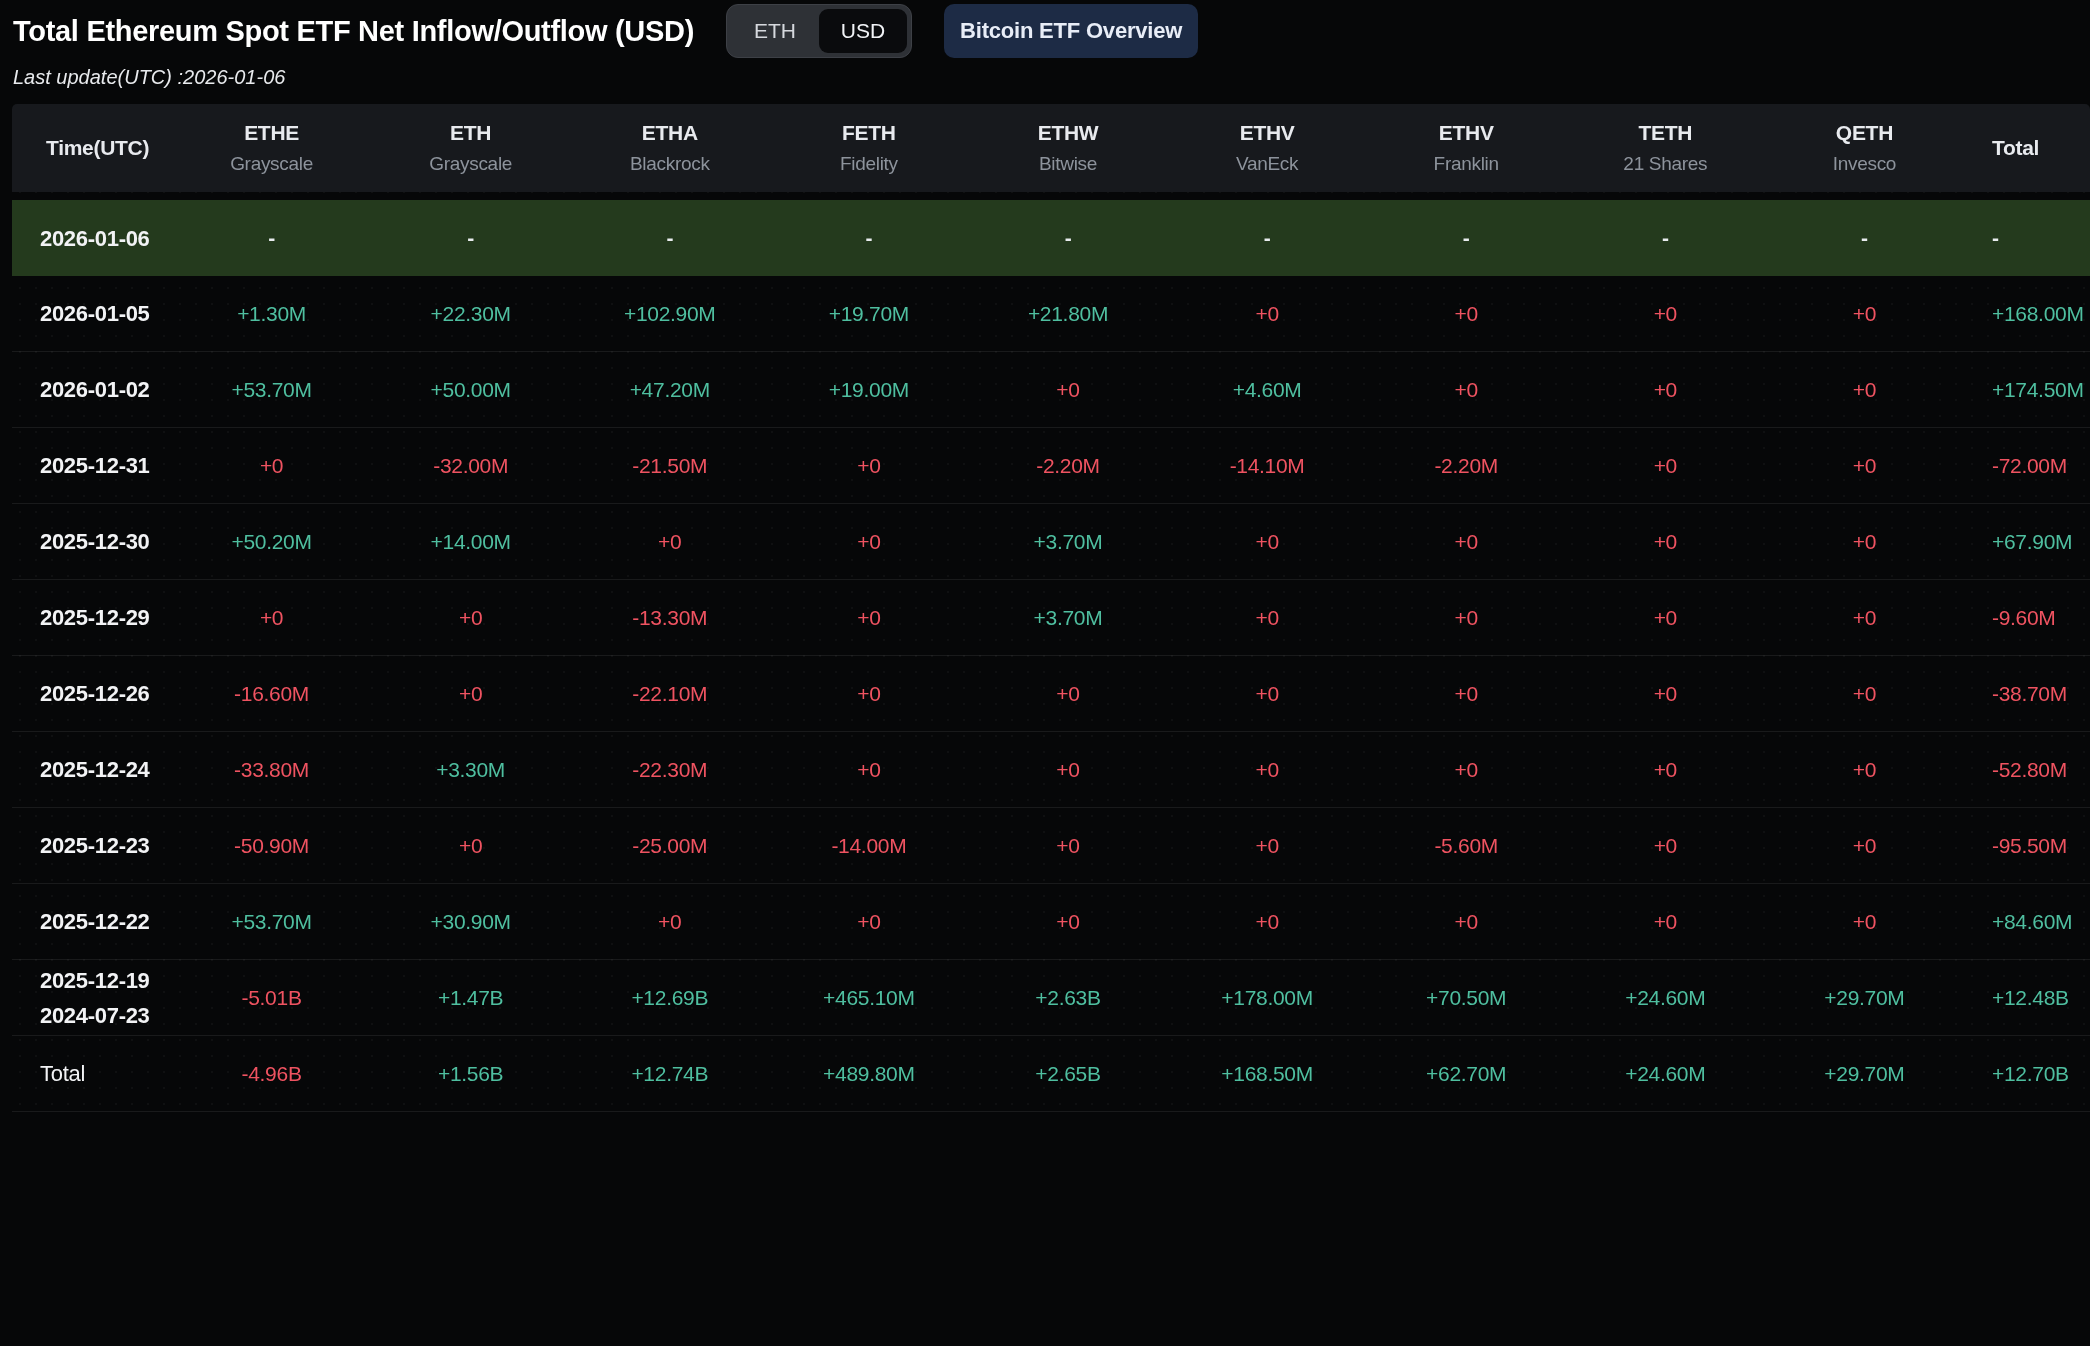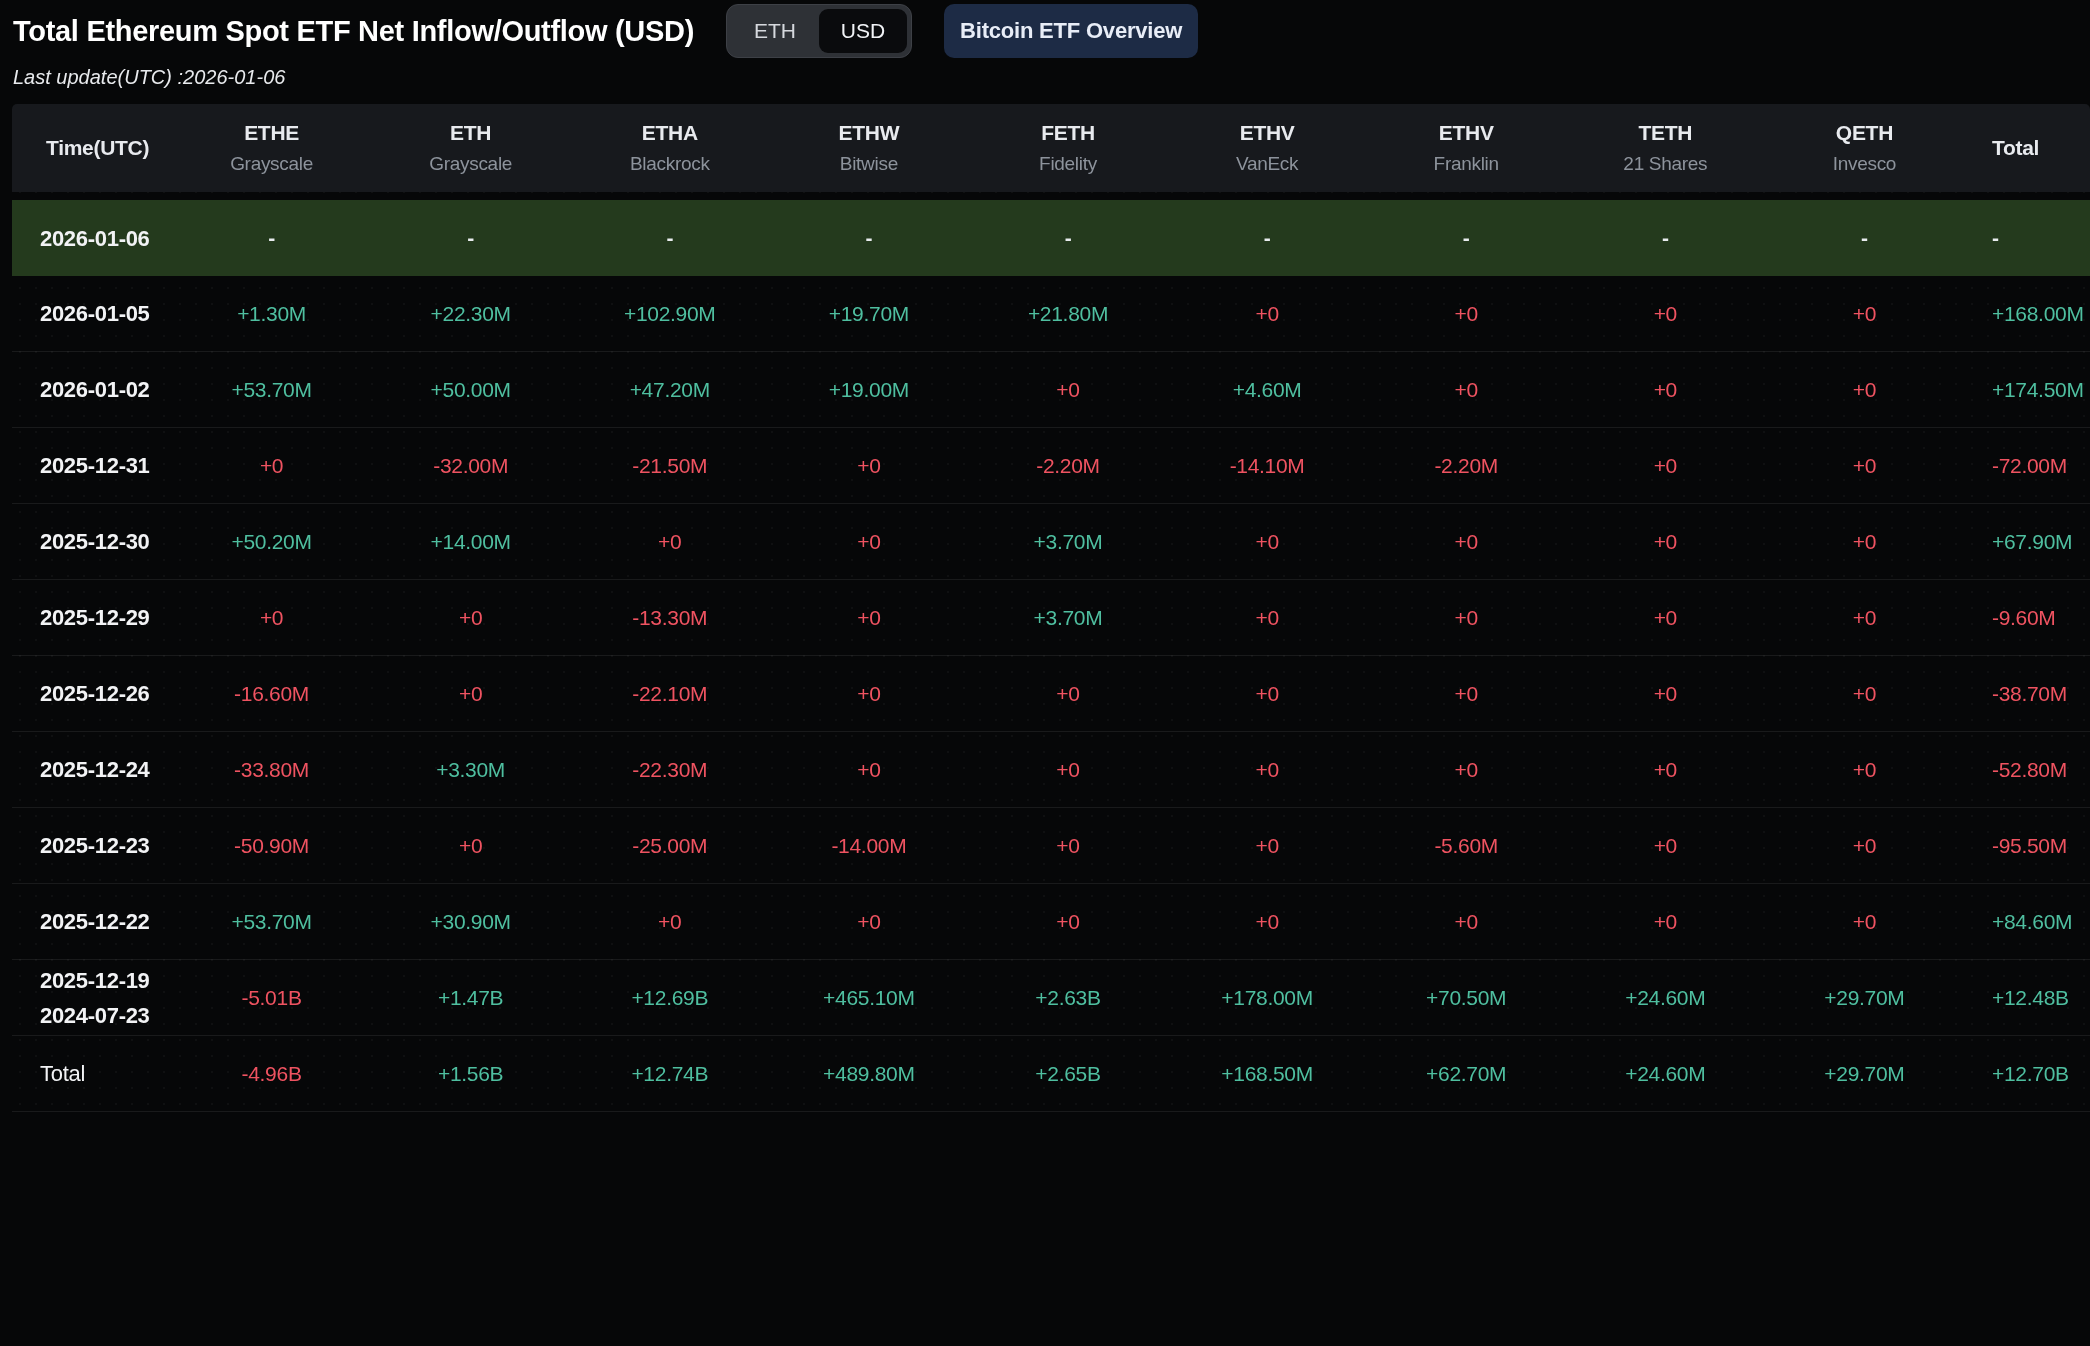--- a/index.html
+++ b/index.html
@@ -106,26 +106,26 @@
       </div>
       <div class="cell th-col">
         <div class="ticker">ETH</div>
         <div class="issuer">Grayscale</div>
       </div>
       <div class="cell th-col">
         <div class="ticker">ETHA</div>
         <div class="issuer">Blackrock</div>
       </div>
       <div class="cell th-col">
+        <div class="ticker">FETH</div>
+        <div class="issuer">Fidelity</div>
+      </div>
+      <div class="cell th-col">
         <div class="ticker">ETHW</div>
         <div class="issuer">Bitwise</div>
-      </div>
-      <div class="cell th-col">
-        <div class="ticker">FETH</div>
-        <div class="issuer">Fidelity</div>
       </div>
       <div class="cell th-col">
         <div class="ticker">ETHV</div>
         <div class="issuer">VanEck</div>
       </div>
       <div class="cell th-col">
         <div class="ticker">ETHV</div>
         <div class="issuer">Franklin</div>
       </div>
       <div class="cell th-col">

